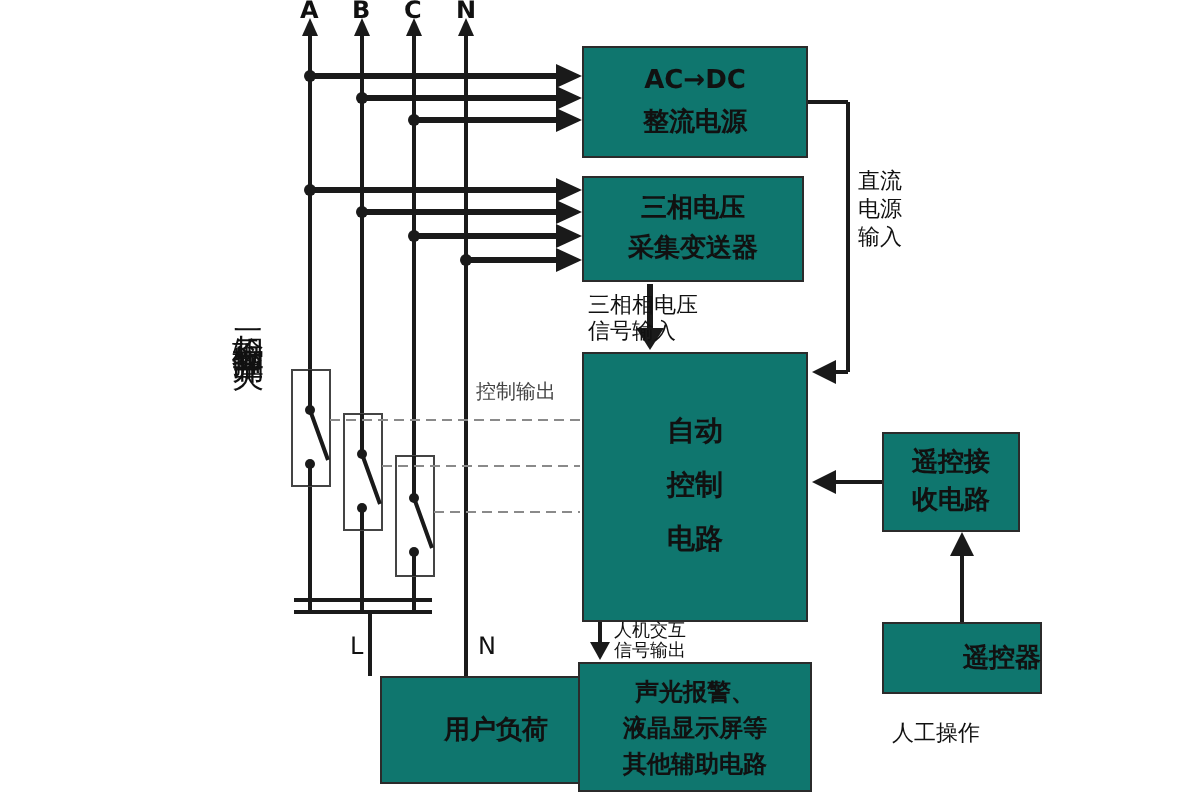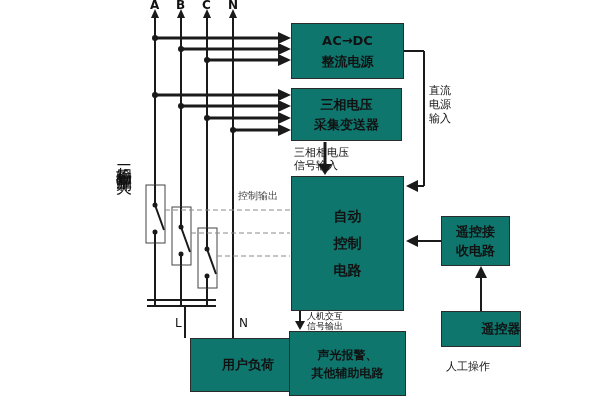--- a/index.html
+++ b/index.html
@@ -35,20 +35,21 @@
     <div class="bl">收电路</div>
   </div>
   <div class="box" style="left:441px;top:311px;width:80px;height:36px;font-size:13px;padding-left:40px;">
     <div class="bl">遥控器</div>
   </div>
   <div class="box" style="left:148px;top:338px;width:116px;height:54px;font-size:13px;margin-left:42px;">
     <div class="bl">用户负荷</div>
   </div>
   <div class="box" style="left:289px;top:331px;width:117px;height:65px;font-size:12px;line-height:18px;">
     <div class="bl">声光报警、</div>
+    <div class="bl">液晶显示屏等</div>
     <div class="bl">其他辅助电路</div>
   </div>
 
   <svg width="600" height="400" viewBox="0 0 600 400">
 
     <g stroke="#1a1a1a" stroke-width="2" fill="none">
       <path d="M155 16 V185 M155 243 V306"></path>
       <path d="M181 16 V207 M181 265 V306"></path>
       <path d="M207 16 V228 M207 288 V306"></path>
       <path d="M233 16 V338"></path>

